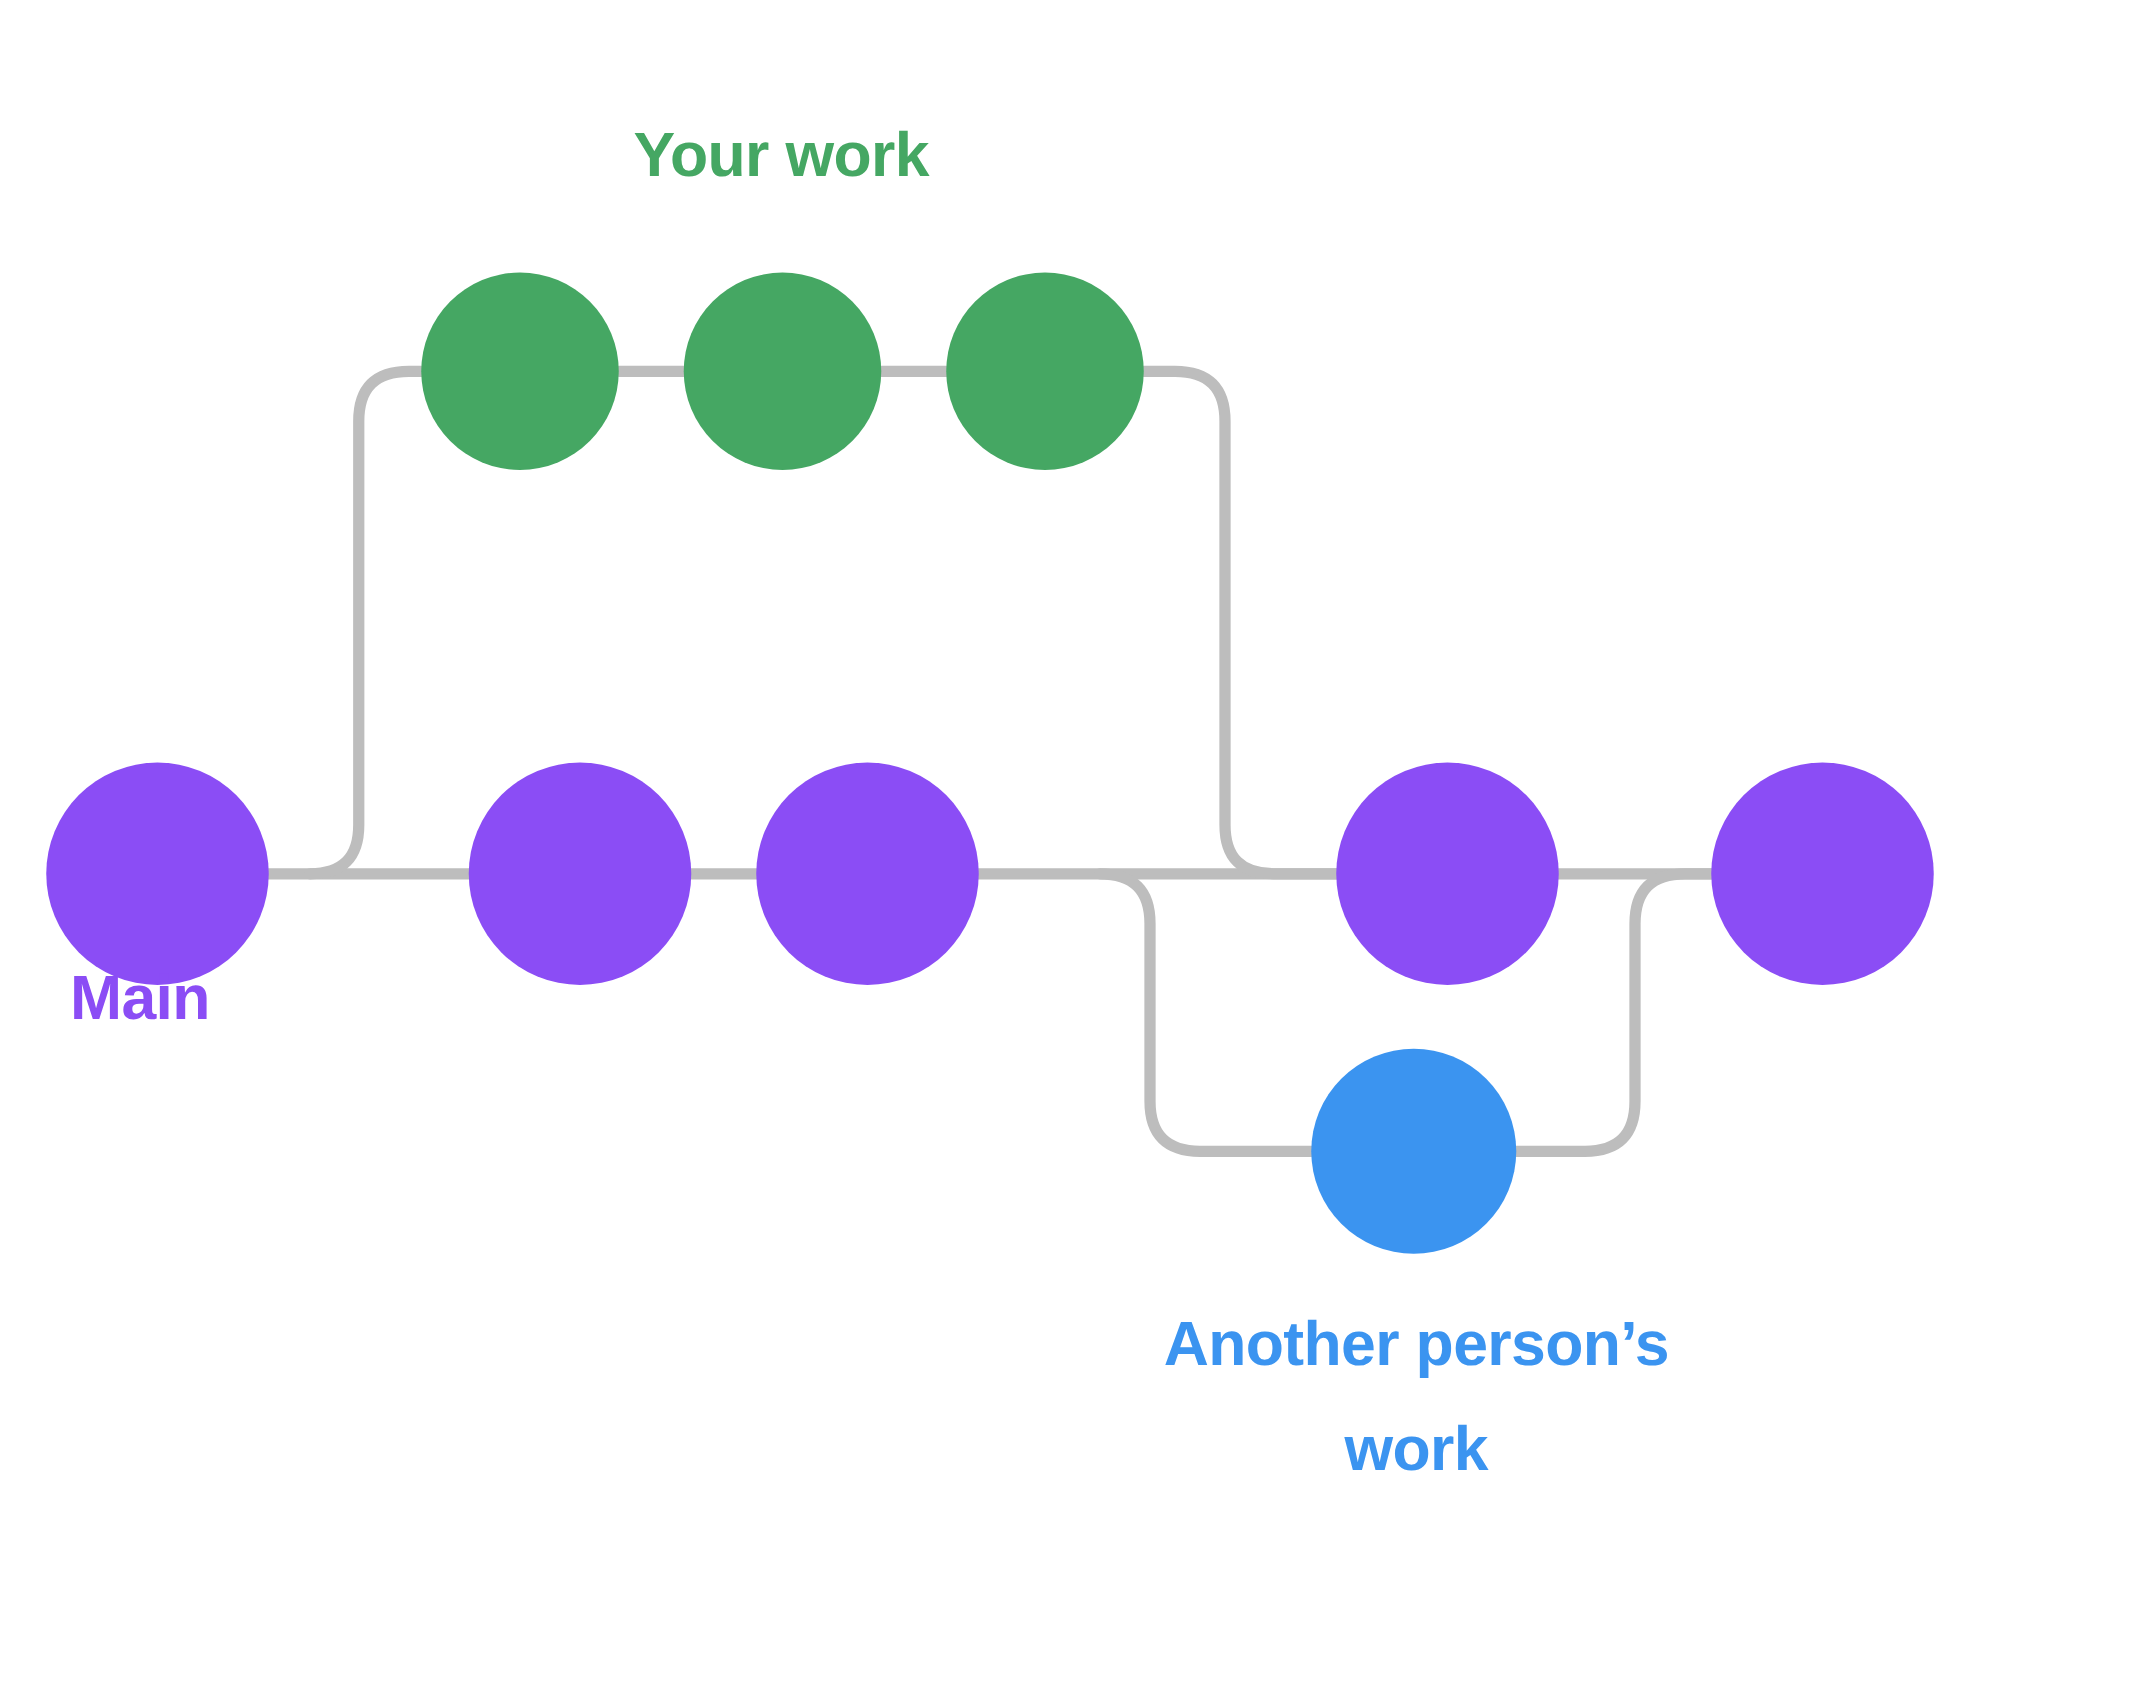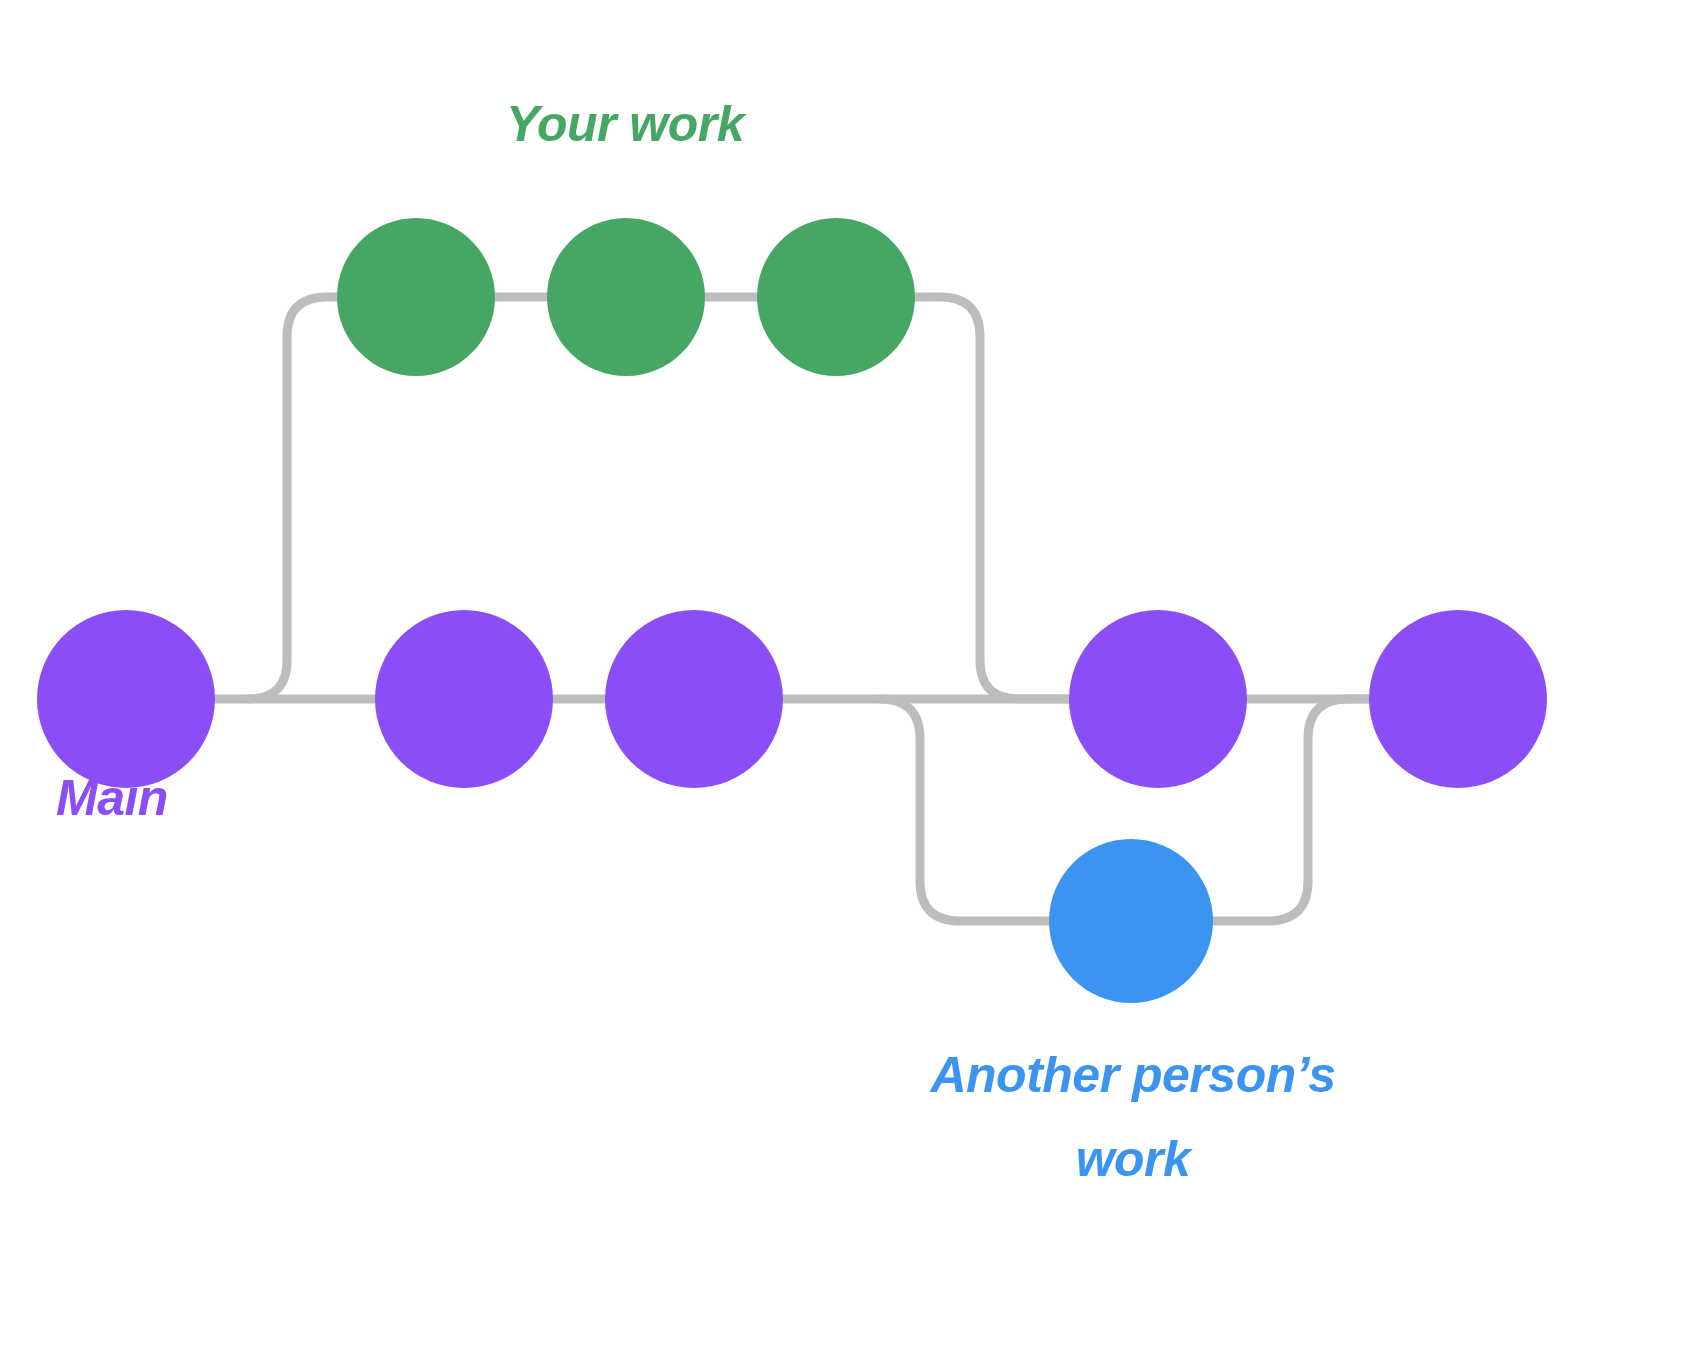--- a/index.html
+++ b/index.html
@@ -10,21 +10,20 @@
   }
   body {
     font-family: "Liberation Sans", sans-serif;
   }
   #diagram-root {
     position: relative;
     width: 1706px;
     height: 1224px;
     background: #ffffff;
     overflow: hidden;
-    font-style: italic;
   }
   #diagram-svg {
     position: absolute;
     left: 0;
     top: 0;
     width: 1706px;
     height: 1352px;
     display: block;
   }
   .branch-label {

